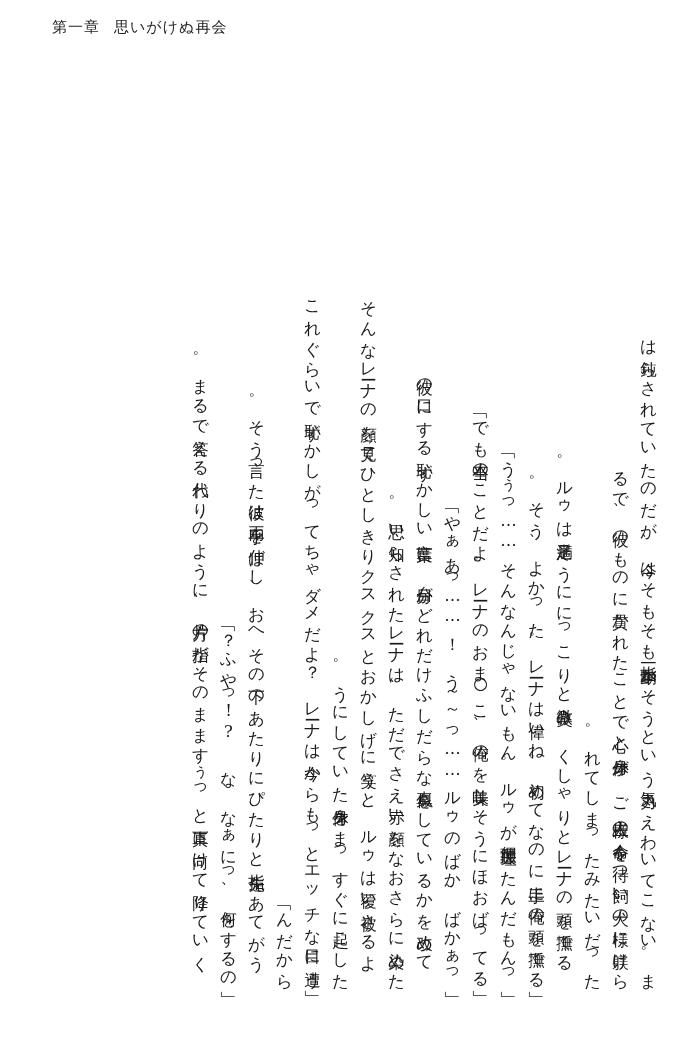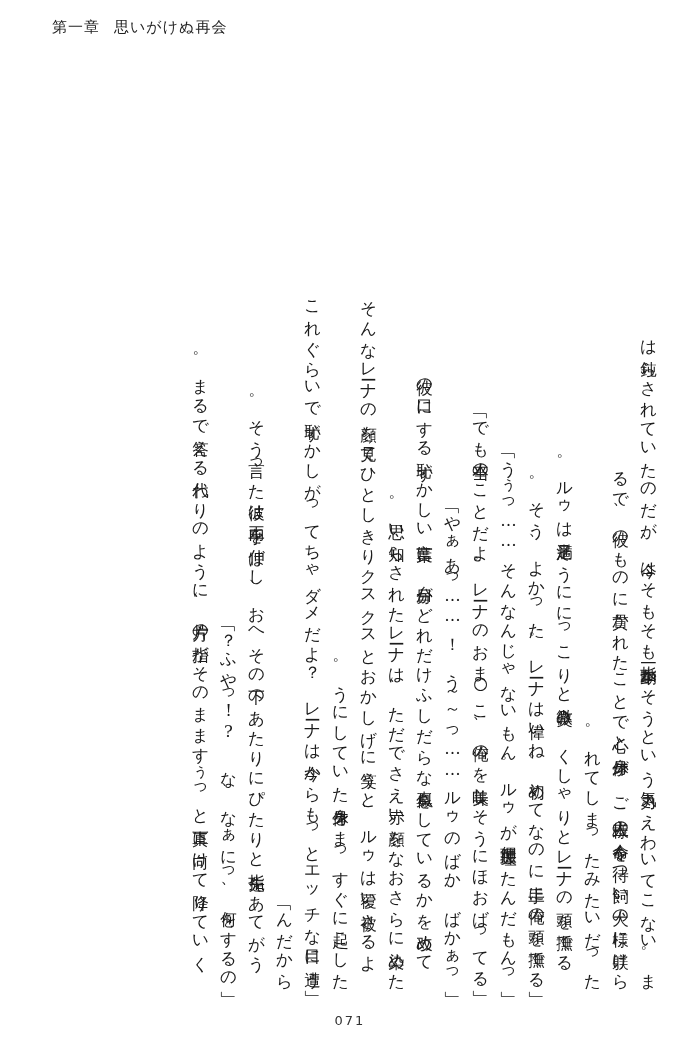--- a/index.html
+++ b/index.html
@@ -108,15 +108,14 @@
       <div class="vline">　そんなレーナの顔を見てひとしきりクスクスとおかしげに笑うと、ルゥは覆い被さるよ</div>
       <div class="vline">うにしていた身体をまっすぐに起こした。</div>
       <div class="vline">「これぐらいで恥ずかしがってちゃダメだよ？　レーナは今からもっとエッチな目に遭う</div>
       <div class="vline">んだから」</div>
       <div class="vline">　そう言った彼は両手を伸ばし、おへその下のあたりにぴたりと指先をあてがう。</div>
       <div class="vline">「ふやっ!?　な、なぁにっ、何をするの？」</div>
       <div class="vline">　まるで答える代わりのように、片方の指がそのまますぅっと真下に向けて降りていく。</div>
     </div>
   </div>
 
-  <div class="page-number">071</div>
 
 </div>
 
 </body></html>

